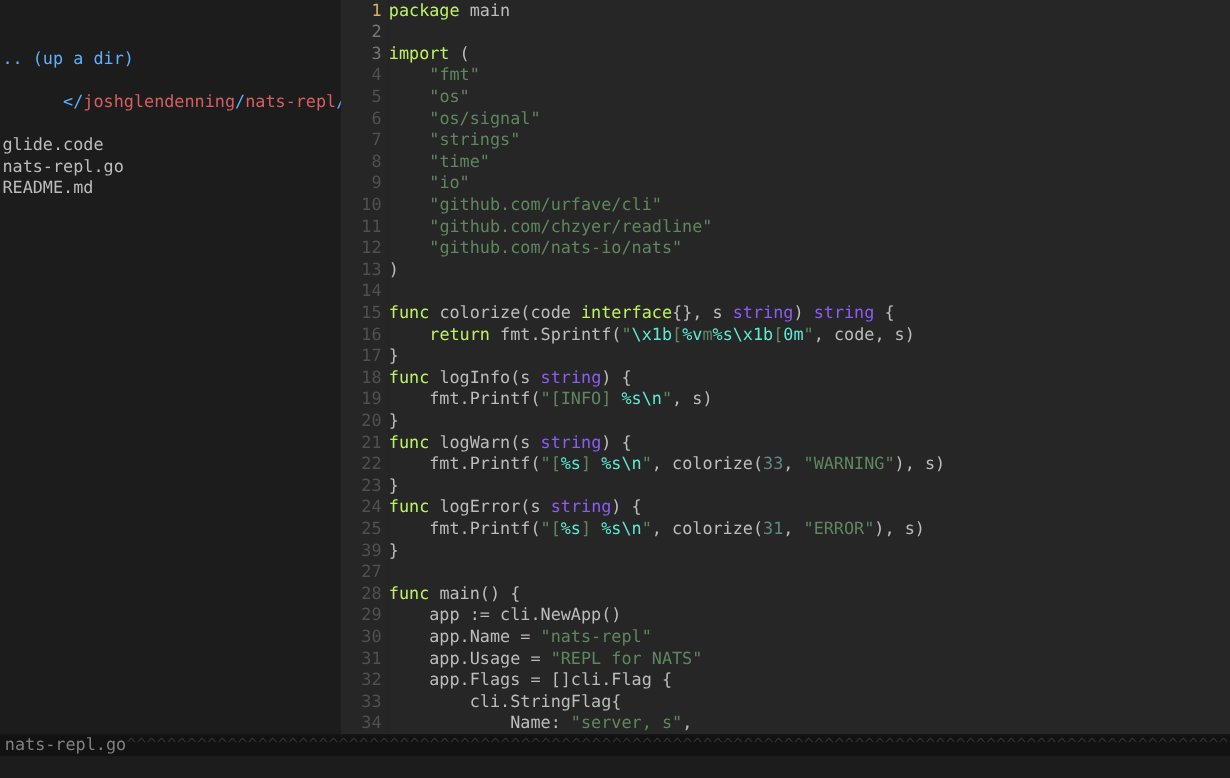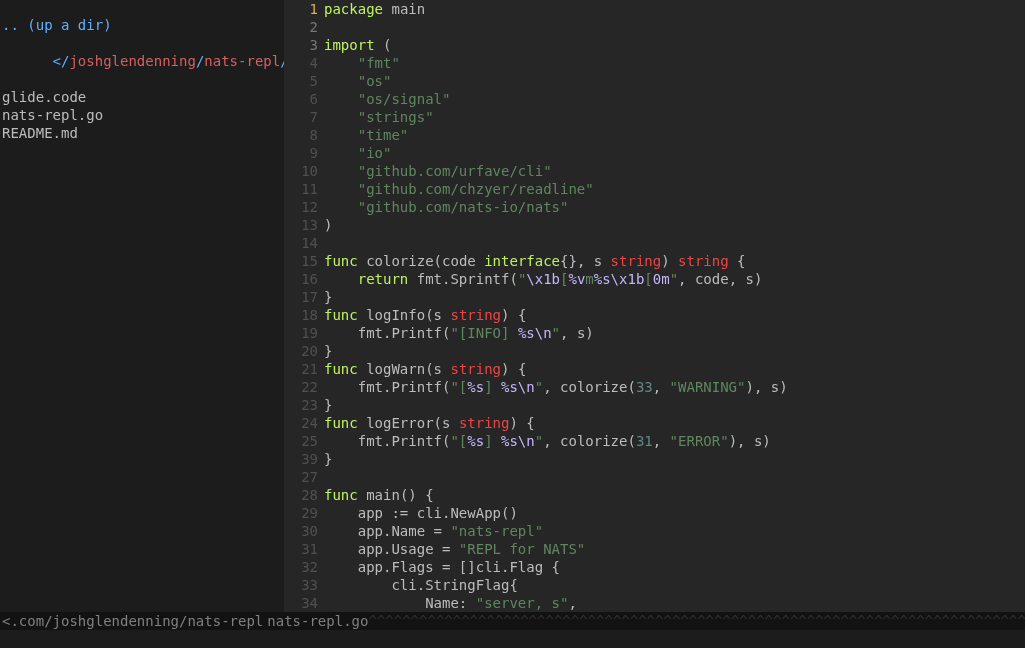--- a/index.html
+++ b/index.html
@@ -18,20 +18,21 @@
   .top {
     flex: 1;
     display: flex;
     min-height: 0;
   }
   .sidebar {
     width: 284px;
     background: #1c1c1c;
     color: #bcbcbc;
     padding-top: 16px;
+    margin-top: 24px;
   }
   .sidebar .line { padding-left: 2px; white-space: pre; }
   .up-dir { color: #5fafff; }
   .path-line { color: #5fafff; }
   .path-slash { color: #5fafff; }
   .path-seg { color: #d75f5f; }
   .file-entry { color: #bcbcbc; padding-left: 18px; }
   .file-entry.selected { background: #3a3a3a; color: #d7d7af; }
   .gutter {
     width: 40px;
@@ -47,23 +48,23 @@
     flex: 1;
     background: #262626;
     color: #bcbcbc;
     white-space: pre;
     overflow: hidden;
   }
   .code .row { height: 18px; }
   .kw { color: #bef264; }
   .ident { color: #bcbcbc; }
   .str { color: #5f875f; }
-  .esc { color: #c4b5fd; }
+  .esc { color: #5eead4; }
   .num { color: #5f8787; }
-  .type { color: #ef4444; }
+  .type { color: #8b5cf6; }
   .punc { color: #bcbcbc; }
   .statusbar {
     height: 18px;
     background: #121212;
     color: #808080;
     display: flex;
     white-space: pre;
     overflow: hidden;
   }
   .statusbar .left { padding-left: 2px; }
@@ -118,17 +119,16 @@
       <div class="ln">29</div>
       <div class="ln">30</div>
       <div class="ln">31</div>
       <div class="ln">32</div>
       <div class="ln">33</div>
       <div class="ln">34</div>
     </div>
   <div class="code" id="code"><div class="row"><span class="kw">package</span><span class="punc"> </span><span class="ident">main</span></div><div class="row">&nbsp;</div><div class="row"><span class="kw">import</span><span class="punc"> (</span></div><div class="row"><span class="punc">    </span><span class="str">"fmt"</span></div><div class="row"><span class="punc">    </span><span class="str">"os"</span></div><div class="row"><span class="punc">    </span><span class="str">"os/signal"</span></div><div class="row"><span class="punc">    </span><span class="str">"strings"</span></div><div class="row"><span class="punc">    </span><span class="str">"time"</span></div><div class="row"><span class="punc">    </span><span class="str">"io"</span></div><div class="row"><span class="punc">    </span><span class="str">"github.com/urfave/cli"</span></div><div class="row"><span class="punc">    </span><span class="str">"github.com/chzyer/readline"</span></div><div class="row"><span class="punc">    </span><span class="str">"github.com/nats-io/nats"</span></div><div class="row"><span class="punc">)</span></div><div class="row">&nbsp;</div><div class="row"><span class="kw">func</span><span class="punc"> </span><span class="ident">colorize</span><span class="punc">(code </span><span class="kw">interface</span><span class="punc">{}, s </span><span class="type">string</span><span class="punc">) </span><span class="type">string</span><span class="punc"> {</span></div><div class="row"><span class="punc">    </span><span class="kw">return</span><span class="punc"> fmt.Sprintf(</span><span class="str">"</span><span class="esc">\x1b</span><span class="str">[</span><span class="esc">%v</span><span class="str">m</span><span class="esc">%s\x1b</span><span class="str">[</span><span class="esc">0m</span><span class="str">"</span><span class="punc">, code, s)</span></div><div class="row"><span class="punc">}</span></div><div class="row"><span class="kw">func</span><span class="punc"> </span><span class="ident">logInfo</span><span class="punc">(s </span><span class="type">string</span><span class="punc">) {</span></div><div class="row"><span class="punc">    fmt.Printf(</span><span class="str">"[INFO] </span><span class="esc">%s\n</span><span class="str">"</span><span class="punc">, s)</span></div><div class="row"><span class="punc">}</span></div><div class="row"><span class="kw">func</span><span class="punc"> </span><span class="ident">logWarn</span><span class="punc">(s </span><span class="type">string</span><span class="punc">) {</span></div><div class="row"><span class="punc">    fmt.Printf(</span><span class="str">"[</span><span class="esc">%s</span><span class="str">] </span><span class="esc">%s\n</span><span class="str">"</span><span class="punc">, colorize(</span><span class="num">33</span><span class="punc">, </span><span class="str">"WARNING"</span><span class="punc">), s)</span></div><div class="row"><span class="punc">}</span></div><div class="row"><span class="kw">func</span><span class="punc"> </span><span class="ident">logError</span><span class="punc">(s </span><span class="type">string</span><span class="punc">) {</span></div><div class="row"><span class="punc">    fmt.Printf(</span><span class="str">"[</span><span class="esc">%s</span><span class="str">] </span><span class="esc">%s\n</span><span class="str">"</span><span class="punc">, colorize(</span><span class="num">31</span><span class="punc">, </span><span class="str">"ERROR"</span><span class="punc">), s)</span></div><div class="row"><span class="punc">}</span></div><div class="row">&nbsp;</div><div class="row"><span class="kw">func</span><span class="punc"> </span><span class="ident">main</span><span class="punc">() {</span></div><div class="row"><span class="punc">    app := cli.NewApp()</span></div><div class="row"><span class="punc">    app.Name = </span><span class="str">"nats-repl"</span></div><div class="row"><span class="punc">    app.Usage = </span><span class="str">"REPL for NATS"</span></div><div class="row"><span class="punc">    app.Flags = []cli.Flag {</span></div><div class="row"><span class="punc">        cli.StringFlag{</span></div><div class="row"><span class="punc">            Name: </span><span class="str">"server, s"</span><span class="punc">,</span></div></div>
 </div>
 <div class="statusbar">
-  <span class="left">&lt;.com/joshglendenning/nats-repl</span>
   <span class="right">nats-repl.go</span>
   <span class="carets">^^^^^^^^^^^^^^^^^^^^^^^^^^^^^^^^^^^^^^^^^^^^^^^^^^^^^^^^^^^^^^^^^^^^^^^^^^^^^^^^^^^^^^^^^^^^^^^^^^^^^^^^^^^^^^^^^^^^^^^^</span>
 </div>
 <div class="cmdline"></div>
 
 </body></html>

